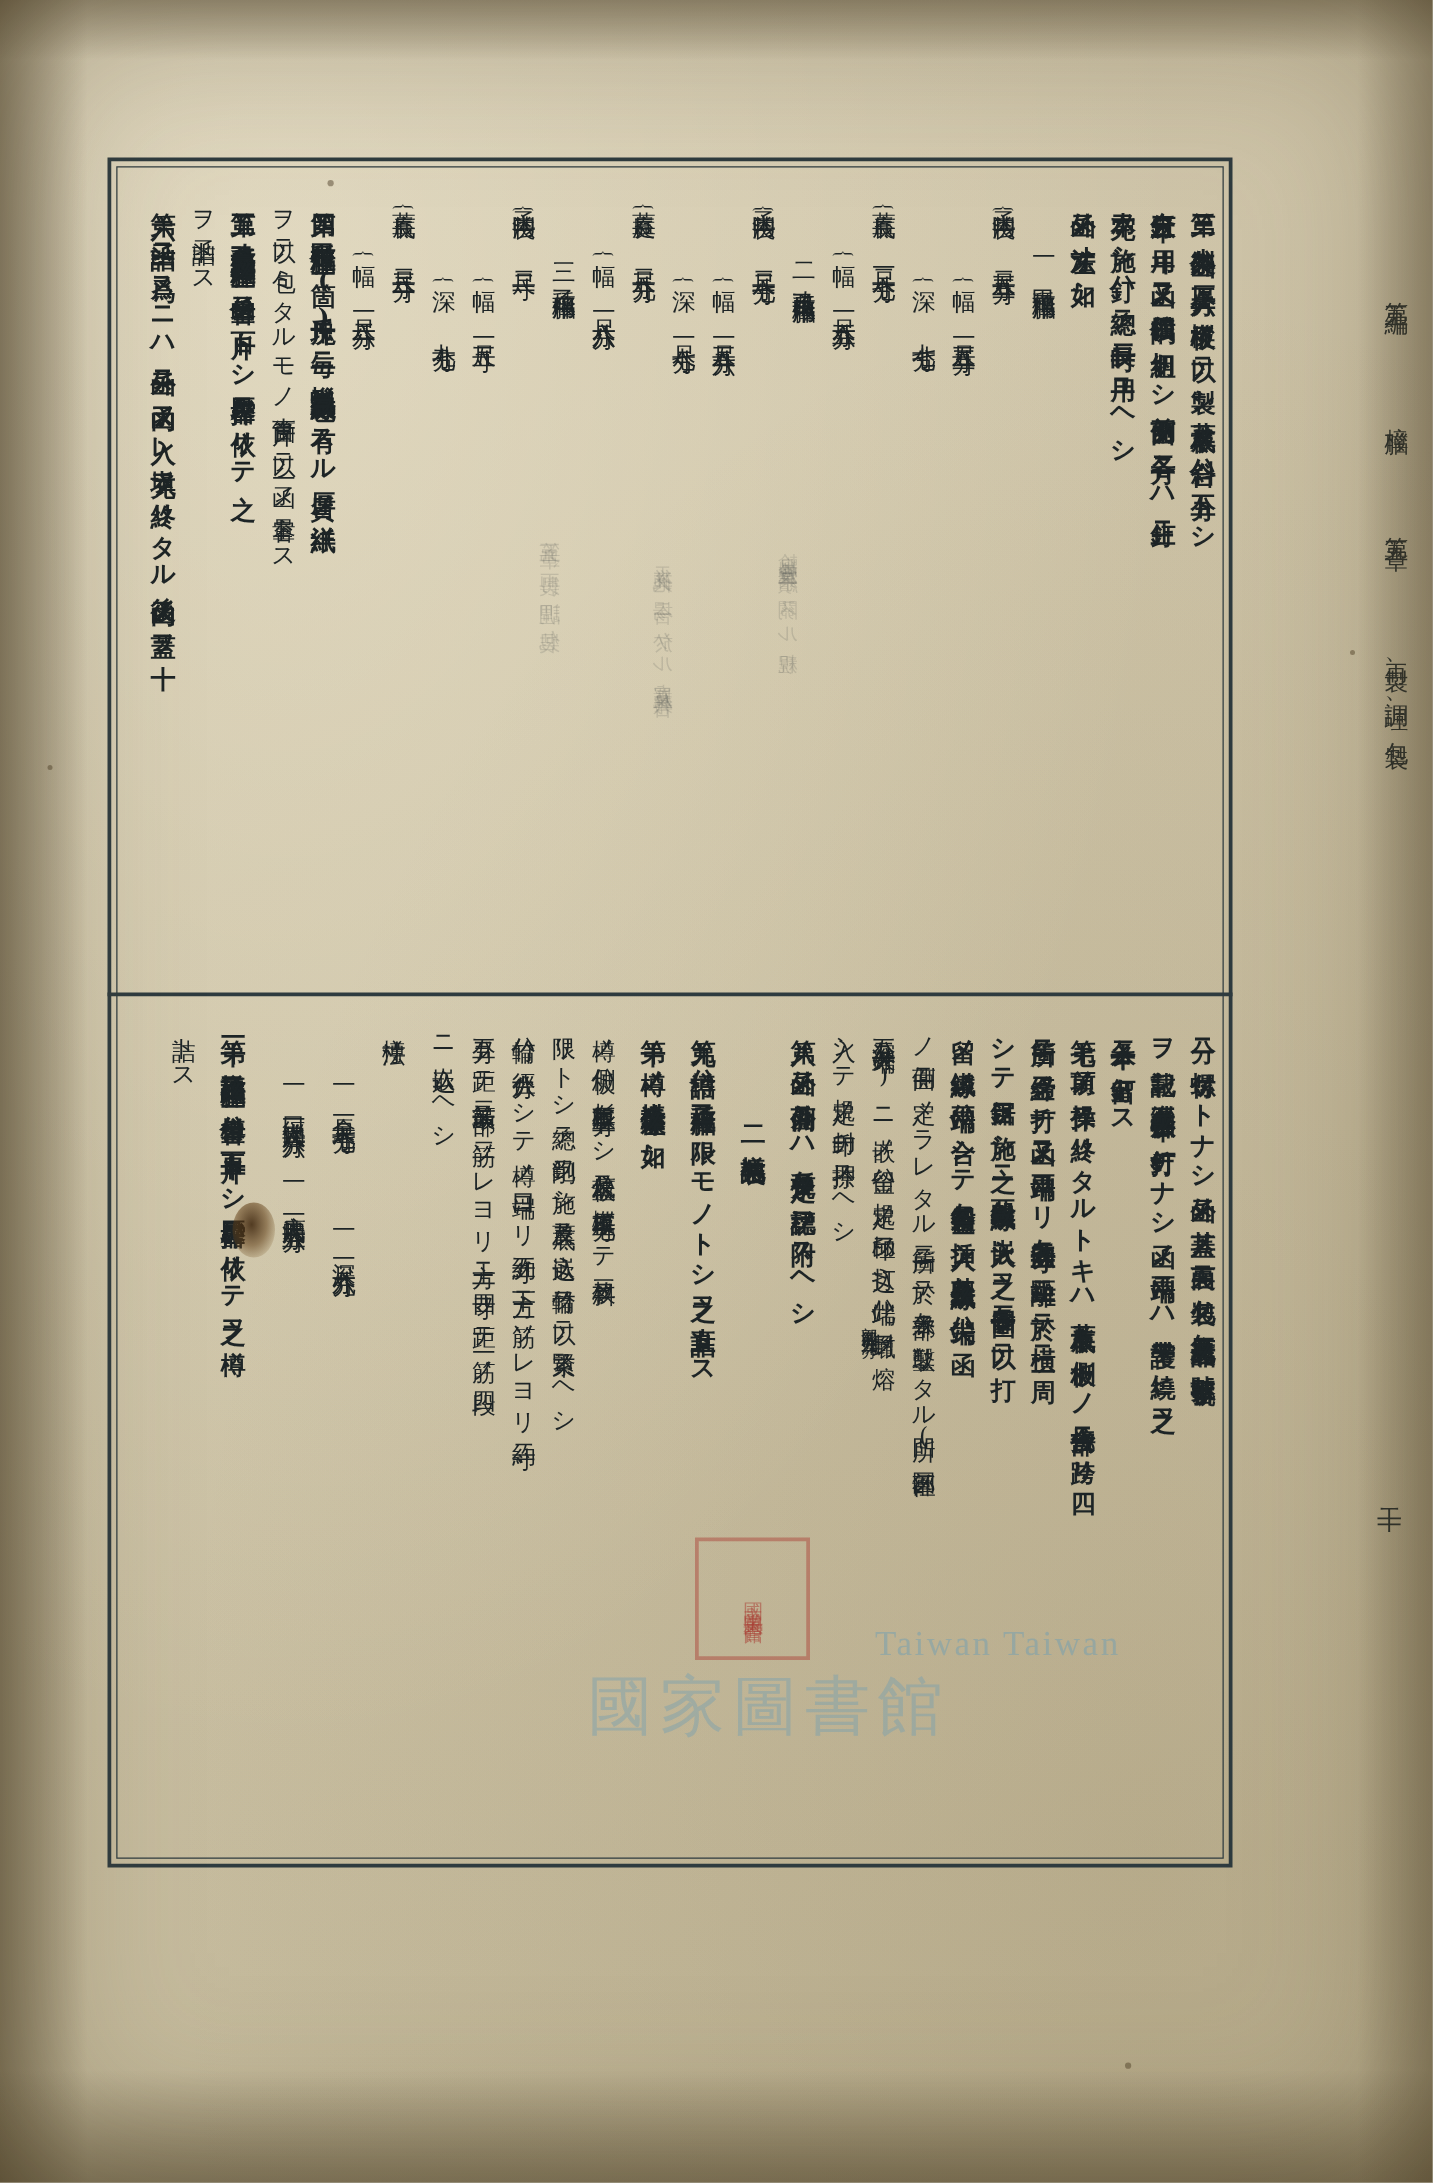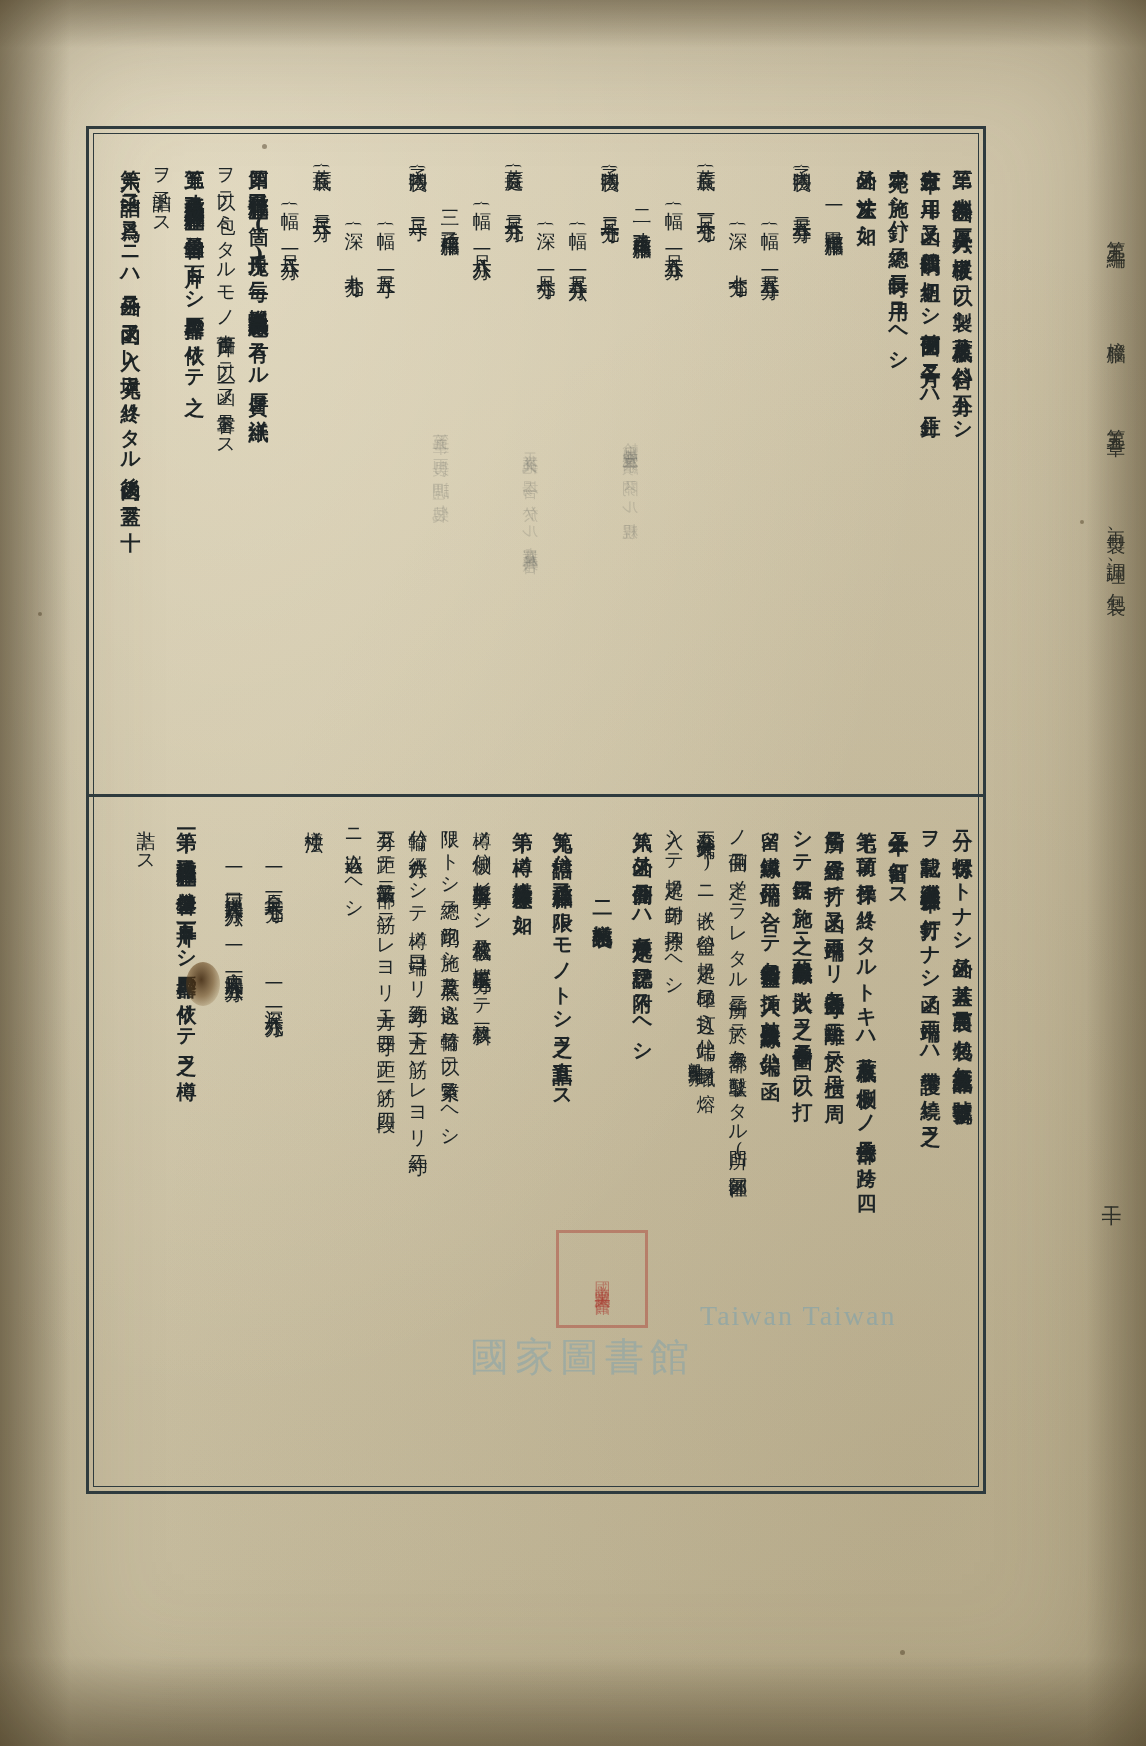--- a/index.html
+++ b/index.html
@@ -168,21 +168,21 @@
     color: rgba(120,160,175,0.40);
     letter-spacing: 10px;
     white-space: nowrap;
     pointer-events: none;
     user-select: none;
   }
   .wm-sub {
     position: absolute;
     left: 470px;
     top: 1330px;
-    font-size: 39px;
+    font-size: 52px;
     font-family: "DejaVu Serif", serif;
     color: rgba(120,160,175,0.45);
     letter-spacing: 6px;
     white-space: nowrap;
     pointer-events: none;
     user-select: none;
   }
   .wm-latin {
     position: absolute;
     left: 700px;

